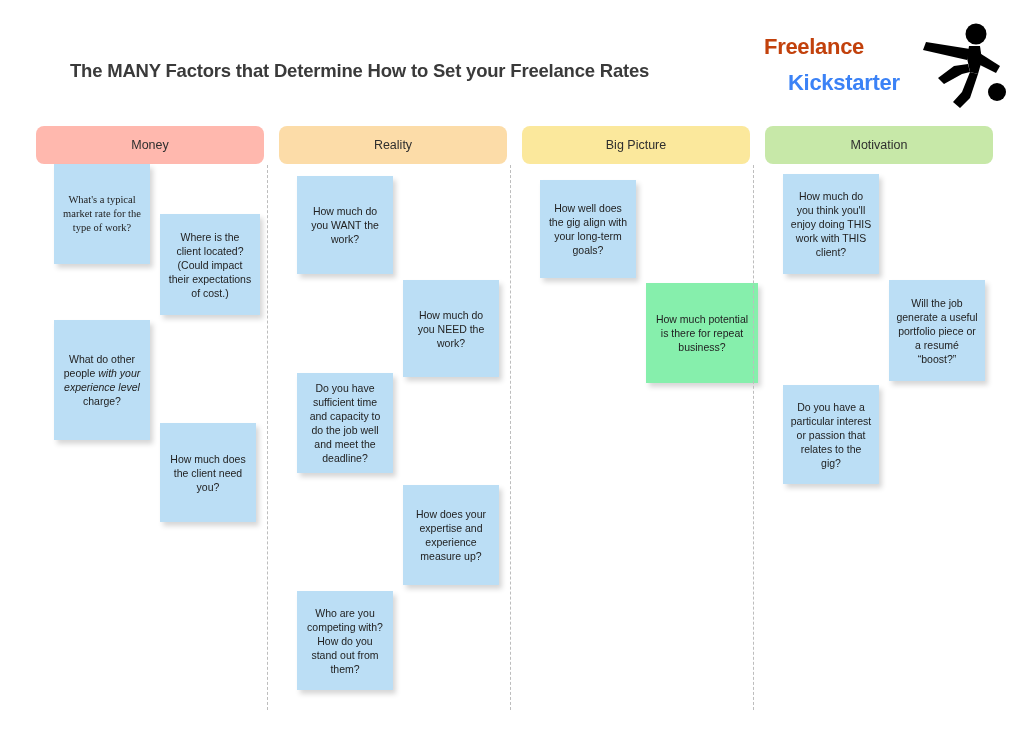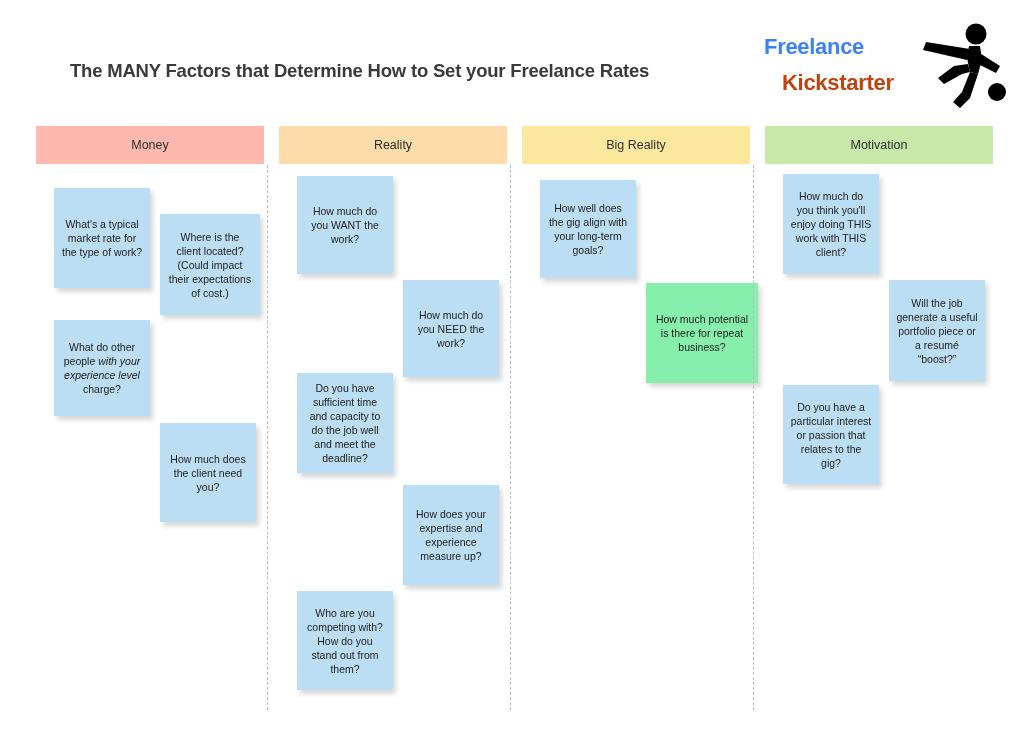--- a/index.html
+++ b/index.html
@@ -41,30 +41,30 @@
     top: 22px;
     width: 250px;
     height: 88px;
   }
   #logo-word-freelance {
     position: absolute;
     left: 4px;
     top: 12px;
     font-size: 22px;
     font-weight: bold;
-    color: #3b82f6;
+    color: #c2410c;
     letter-spacing: -0.3px;
   }
   #logo-word-kickstarter {
     position: absolute;
-    left: 22px;
+    left: 28px;
     top: 48px;
     font-size: 22px;
     font-weight: bold;
-    color: #c2410c;
+    color: #3b82f6;
     letter-spacing: -0.3px;
   }
   #logo-figure {
     position: absolute;
     left: 150px;
     top: 0px;
     width: 100px;
     height: 88px;
   }
 
@@ -81,21 +81,21 @@
     top: 0;
     width: 228px;
     height: 612px;
   }
   .col-header {
     position: absolute;
     left: 0;
     top: 6px;
     width: 228px;
     height: 38px;
-    border-radius: 0;
+    border-radius: 8px;
     display: flex;
     align-items: center;
     justify-content: center;
     font-size: 12.5px;
     color: #2e2e2e;
     box-sizing: border-box;
   }
   .col-divider {
     position: absolute;
     top: 45px;
@@ -141,27 +141,27 @@
       <circle cx="87" cy="70" r="9" fill="#000000"></circle>
     </svg>
   </div>
 </div>
 
 <div id="board">
     <div class="column" style="left: 36px;">
       <div class="col-header" style="background: rgb(255, 184, 174);">
         <span>Money</span>
       </div>
-      <div class="note" style="left: 18px; top: 68px; width: 96px; height: 100px; background: rgb(187, 222, 245);">
+      <div class="note" style="left: 18px; top: 44px; width: 96px; height: 100px; background: rgb(187, 222, 245); font-family: Liberation Serif, serif;">
         <span>What's a typical market rate for the type of work?</span>
       </div>
       <div class="note" style="left: 124px; top: 94px; width: 100px; height: 101px; background: rgb(187, 222, 245);">
         <span>Where is the client located? (Could impact their expectations of cost.)</span>
       </div>
-      <div class="note" style="left: 18px; top: 200px; width: 96px; height: 96px; background: rgb(187, 222, 245);">
+      <div class="note" style="left: 18px; top: 200px; width: 96px; height: 120px; background: rgb(187, 222, 245);">
         <span>What do other people <em>with your experience level</em> charge?</span>
       </div>
       <div class="note" style="left: 124px; top: 303px; width: 96px; height: 99px; background: rgb(187, 222, 245);">
         <span>How much does the client need you?</span>
       </div>
     </div>
     <div class="column" style="left: 279px;">
       <div class="col-header" style="background: rgb(252, 220, 168);">
         <span>Reality</span>
       </div>
@@ -176,21 +176,21 @@
       </div>
       <div class="note" style="left: 124px; top: 365px; width: 96px; height: 100px; background: rgb(187, 222, 245);">
         <span>How does your expertise and experience measure up?</span>
       </div>
       <div class="note" style="left: 18px; top: 471px; width: 96px; height: 99px; background: rgb(187, 222, 245); justify-content: flex-end;">
         <span>Who are you competing with? How do you stand out from them?</span>
       </div>
     </div>
     <div class="column" style="left: 522px;">
       <div class="col-header" style="background: rgb(251, 232, 156);">
-        <span>Big Reality</span>
+        <span>Big Picture</span>
       </div>
       <div class="note" style="left: 18px; top: 60px; width: 96px; height: 98px; background: rgb(187, 222, 245);">
         <span>How well does the gig align with your long-term goals?</span>
       </div>
       <div class="note" style="left: 124px; top: 163px; width: 112px; height: 100px; background: #86efac;">
         <span>How much potential is there for repeat business?</span>
       </div>
     </div>
     <div class="column" style="left: 765px;">
       <div class="col-header" style="background: rgb(199, 232, 168);">

